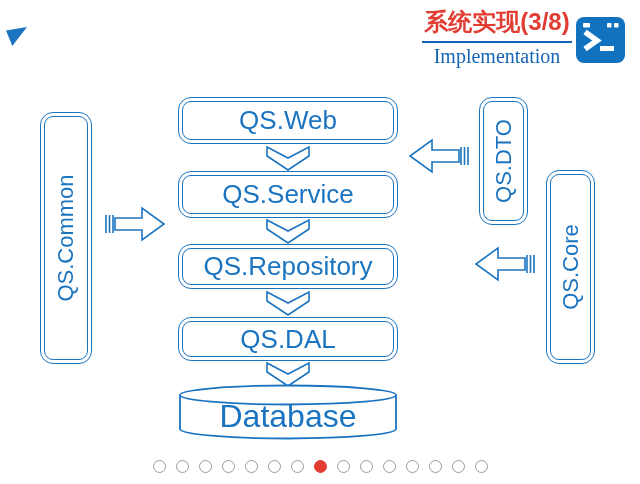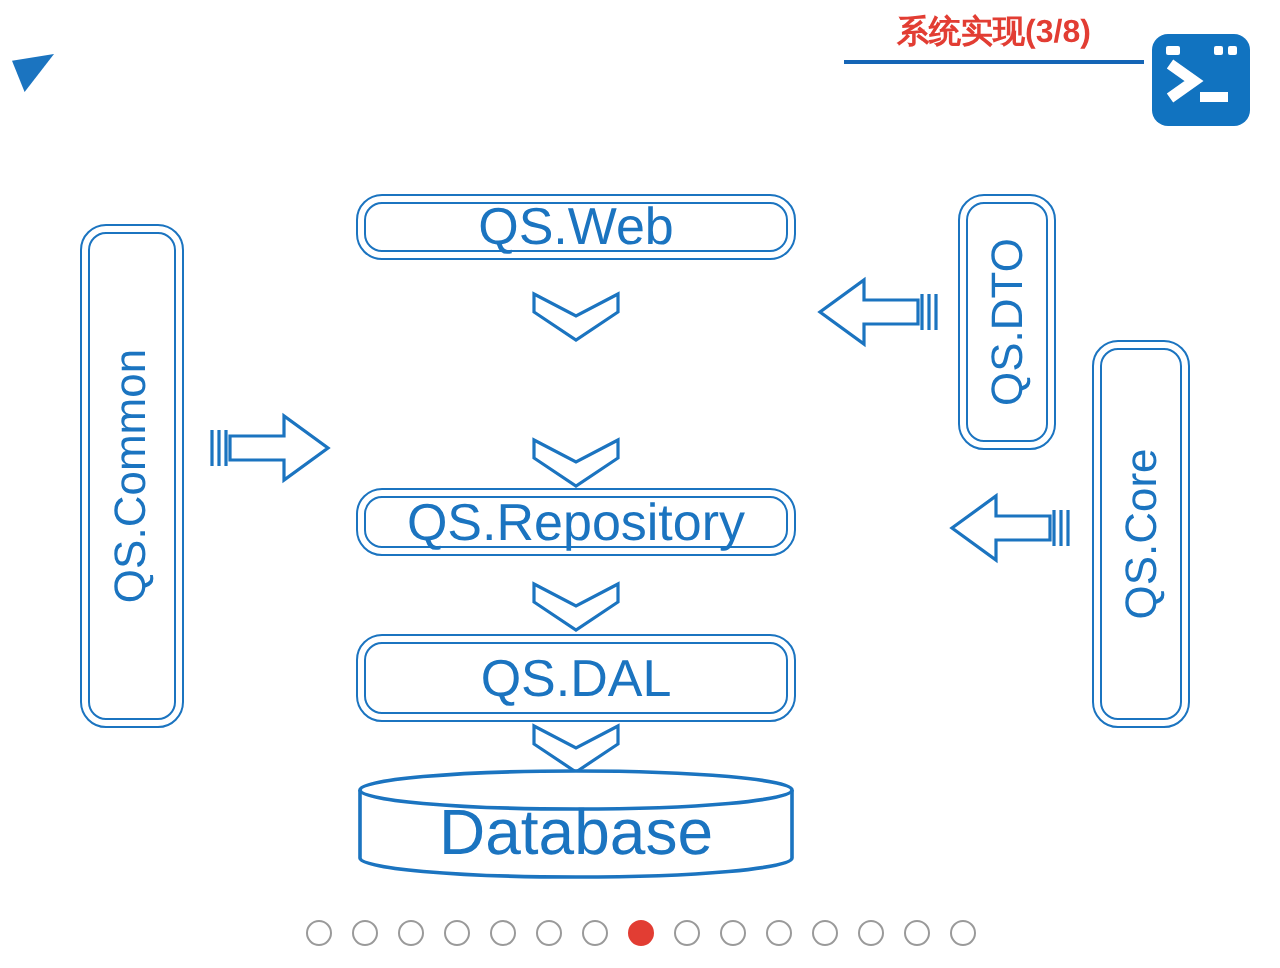--- a/index.html
+++ b/index.html
@@ -9,30 +9,30 @@
   }
   *{margin:0;padding:0;box-sizing:border-box;}
   body{font-family:"Liberation Sans",sans-serif;background:#fff;}
   .stage{position:relative;width:640px;height:484px;background:#fff;overflow:hidden;}
 
   
   .title-mark{position:absolute;left:6px;top:27px;width:21px;height:19px;background:var(--blue);
     clip-path:polygon(0 18%,100% 0,30% 100%);}
   .page-title{position:absolute;left:25px;top:27px;font-size:23px;font-weight:bold;color:var(--blue);letter-spacing:1px;}
   .section{position:absolute;right:68px;top:6px;width:150px;text-align:center;}
-  .section-label{font-size:16px;font-weight:bold;color:var(--red);white-space:nowrap;}
+  .section-label{font-size:24px;font-weight:bold;color:var(--red);white-space:nowrap;}
   .section-rule{height:2px;background:#1565b6;margin:3px 0 2px 0;}
   .section-sub{font-size:20px;color:#1565b6;font-family:"Liberation Serif",serif;}
   .term-icon{position:absolute;left:576px;top:17px;}
 
   
   .dbox{position:absolute;border:1.6px solid var(--blue);border-radius:13px;padding:3px;background:#fff;}
   .dbox-in{width:100%;height:100%;border:1.4px solid var(--blue);border-radius:9px;
     display:flex;align-items:center;justify-content:center;background:#fff;}
-  .layer{left:178px;width:220px;height:33px;}
+  .layer{left:178px;width:220px;height:47px;}
   .layer .dbox-in span{font-size:26px;color:var(--blue);}
   .vbox span{font-size:22px;color:var(--blue);transform:rotate(-90deg);white-space:nowrap;}
 
   .chev{position:absolute;left:265px;}
   .chev path,.harrow path{stroke:var(--blue);fill:#fff;stroke-width:1.6;}
   .harrow line{stroke:var(--blue);stroke-width:1.6;}
   .harrow{position:absolute;}
 
   .cyl{position:absolute;left:178px;top:384px;}
   .cyl path,.cyl ellipse{stroke:var(--blue);fill:#fff;stroke-width:1.8;}
@@ -47,20 +47,21 @@
 </head>
 <body>
 
 <div class="stage">
 
   <div class="title-mark"></div>
 
   <div class="section">
     <div class="section-label">系统实现(3/8)</div>
     <div class="section-rule"></div>
+    <div class="section-sub">Implementation</div>
   </div>
 
   <svg class="term-icon" width="49" height="46" viewBox="0 0 49 46">
     <rect x="0" y="0" width="49" height="46" rx="8" fill="#1173c0"></rect>
     <rect x="7" y="6" width="7" height="4.5" rx="1" fill="#fff"></rect>
     <rect x="31" y="6" width="4.5" height="4.5" rx="1" fill="#fff"></rect>
     <rect x="38" y="6" width="4.5" height="4.5" rx="1" fill="#fff"></rect>
     <polyline points="9,15 21,23.5 9,32" fill="none" stroke="#fff" stroke-width="5.5"></polyline>
     <rect x="24" y="29" width="14" height="5" fill="#fff"></rect>
   </svg>
@@ -80,25 +81,30 @@
 
   <div class="dbox layer" style="top:97px;">
     <div class="dbox-in">
         <span>QS.Web</span>
       </div>
   </div>
   <svg class="chev" style="top:145px;" width="46" height="27" viewBox="0 0 46 27">
     <path d="M2,2 L23,13 L44,2 L44,11 L23,25 L2,11 Z"></path>
   </svg>
 
+  <div class="dbox layer" style="top:171px;">
+    <div class="dbox-in">
+        <span>QS.Service</span>
+      </div>
+  </div>
   <svg class="chev" style="top:218px;" width="46" height="27" viewBox="0 0 46 27">
     <path d="M2,2 L23,13 L44,2 L44,11 L23,25 L2,11 Z"></path>
   </svg>
 
-  <div class="dbox layer" style="top:244px;height:34px;">
+  <div class="dbox layer" style="top:244px;height:45px;">
     <div class="dbox-in">
         <span>QS.Repository</span>
       </div>
   </div>
   <svg class="chev" style="top:290px;" width="46" height="27" viewBox="0 0 46 27">
     <path d="M2,2 L23,13 L44,2 L44,11 L23,25 L2,11 Z"></path>
   </svg>
 
   <div class="dbox layer" style="top:317px;height:44px;">
     <div class="dbox-in">

